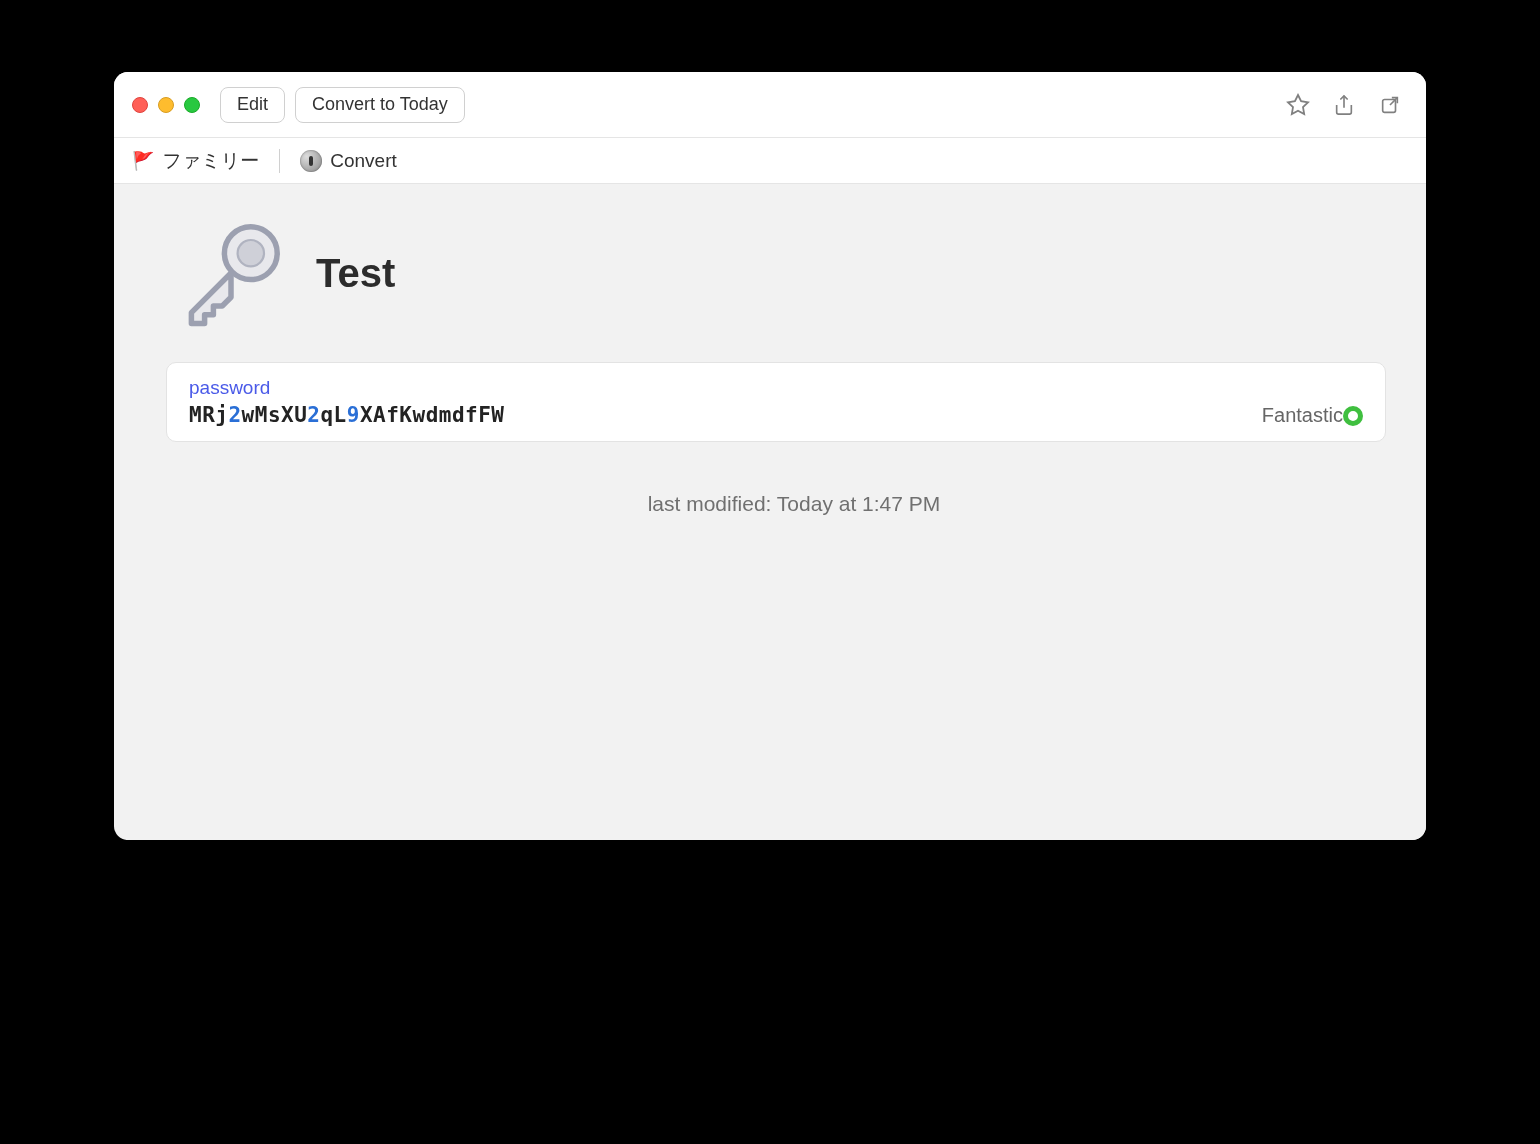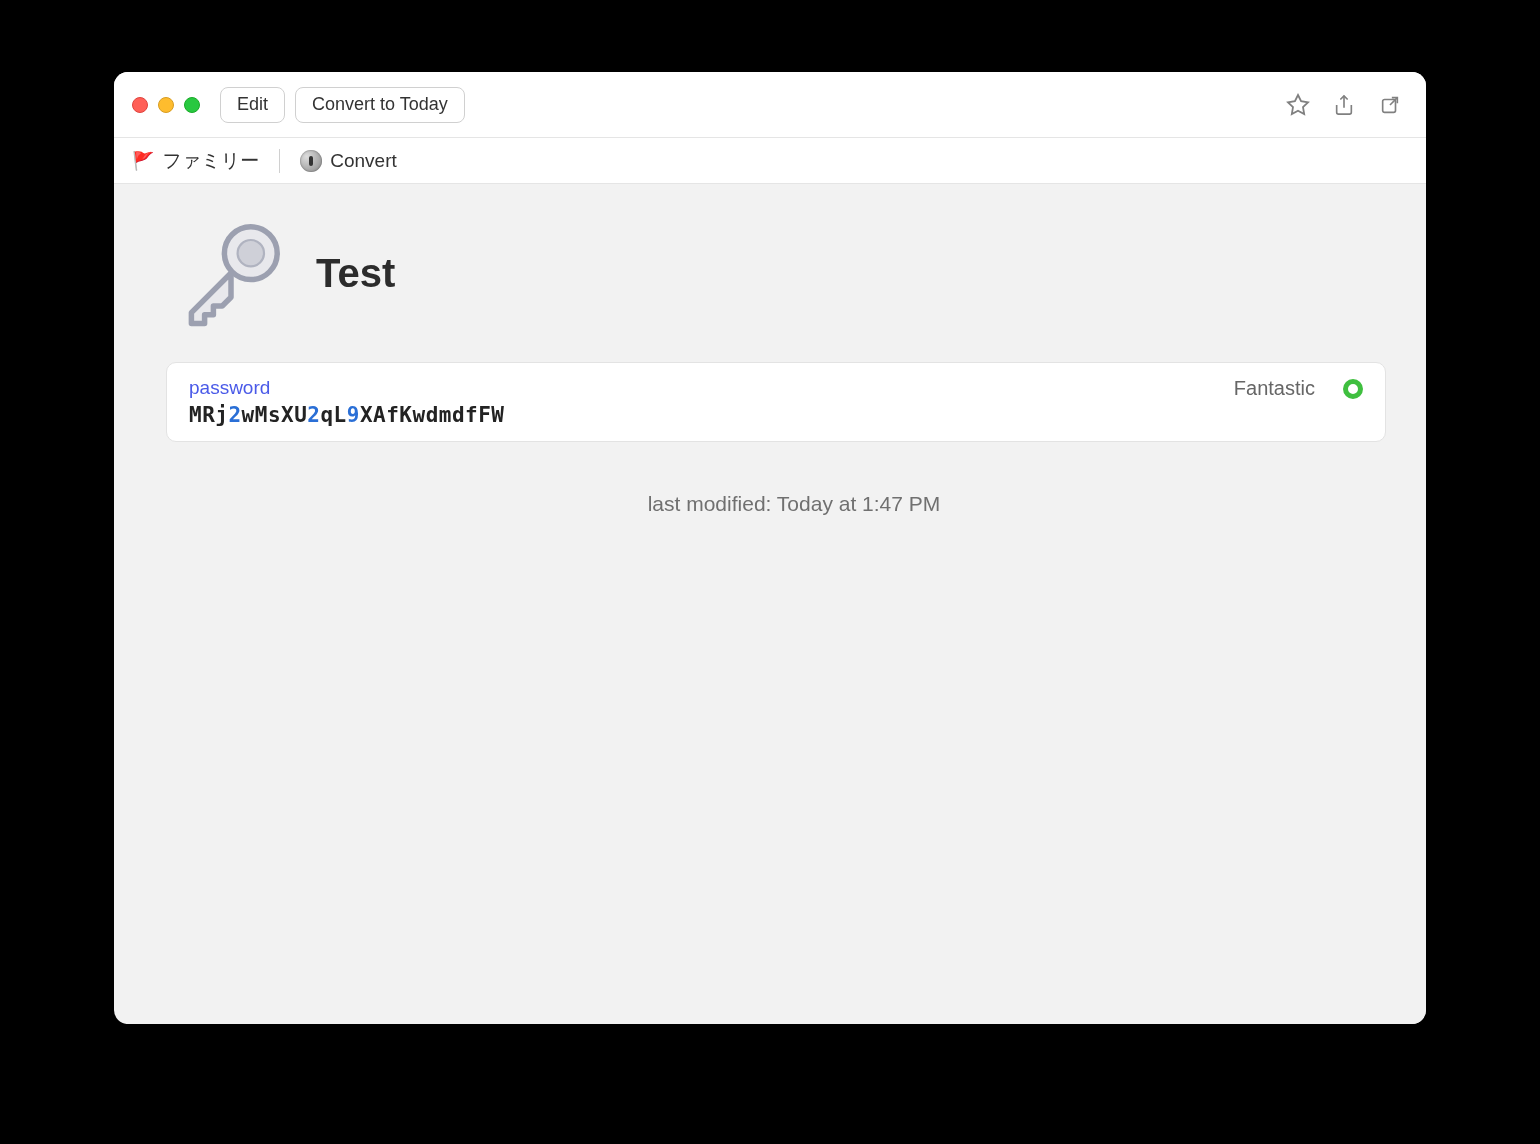--- a/index.html
+++ b/index.html
@@ -8,21 +8,21 @@
     width: 1540px;
     height: 1144px;
     font-family: -apple-system, BlinkMacSystemFont, "Segoe UI", Helvetica, Arial, sans-serif;
     display: flex;
     align-items: flex-start;
     justify-content: center;
     padding-top: 72px;
   }
   .window {
     width: 1312px;
-    height: 952px;
+    height: 768px;
     background: #f2f2f2;
     border-radius: 14px;
     overflow: hidden;
     box-shadow: 0 25px 60px rgba(0,0,0,0.5);
     display: flex;
     flex-direction: column;
   }
   .titlebar {
     height: 66px;
     background: #fff;
@@ -83,33 +83,33 @@
   .key-icon { width: 110px; height: 110px; position:relative; }
   .item-title { font-size: 40px; font-weight: 700; color: #2c2c2c; }
   .field-card {
     margin: 0 40px;
     background: #fff;
     border: 1px solid #e3e3e3;
     border-radius: 10px;
     padding: 14px 22px;
     display: flex;
     justify-content: space-between;
-    align-items: flex-start;
+    align-items: flex-end;
   }
   .field-left { }
   .field-label { color: #4a5ae8; font-size: 19px; margin-bottom: 4px; }
   .field-value {
     font-family: "Menlo", "Consolas", monospace;
     font-size: 21px;
     font-weight: 700;
     color: #232323;
     letter-spacing: 0.5px;
   }
   .field-value .digit { color: #2a6fd6; }
-  .field-right { display:flex; align-items:center; gap: 28px; }
+  .field-right { display:flex; align-items:center; gap: 0; }
   .strength-text { font-size: 20px; color: #666; }
   .strength-dot {
     width: 20px; height: 20px; border-radius: 50%;
     border: 5px solid #3fbf3f; background: #fff;
   }
   .meta {
     text-align: center;
     margin-top: 46px;
     color: #707070;
     font-size: 21px;

